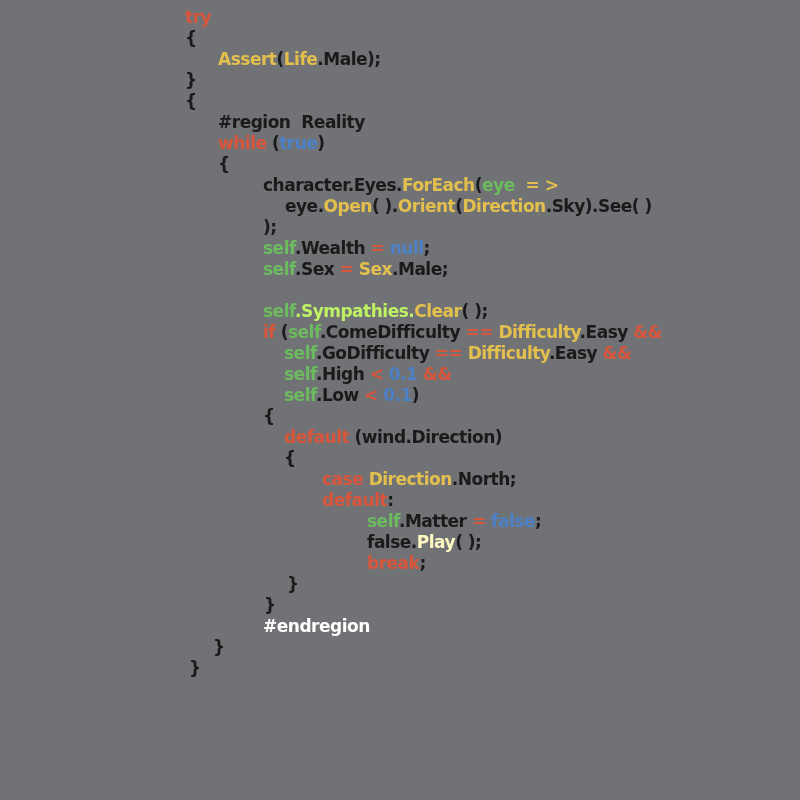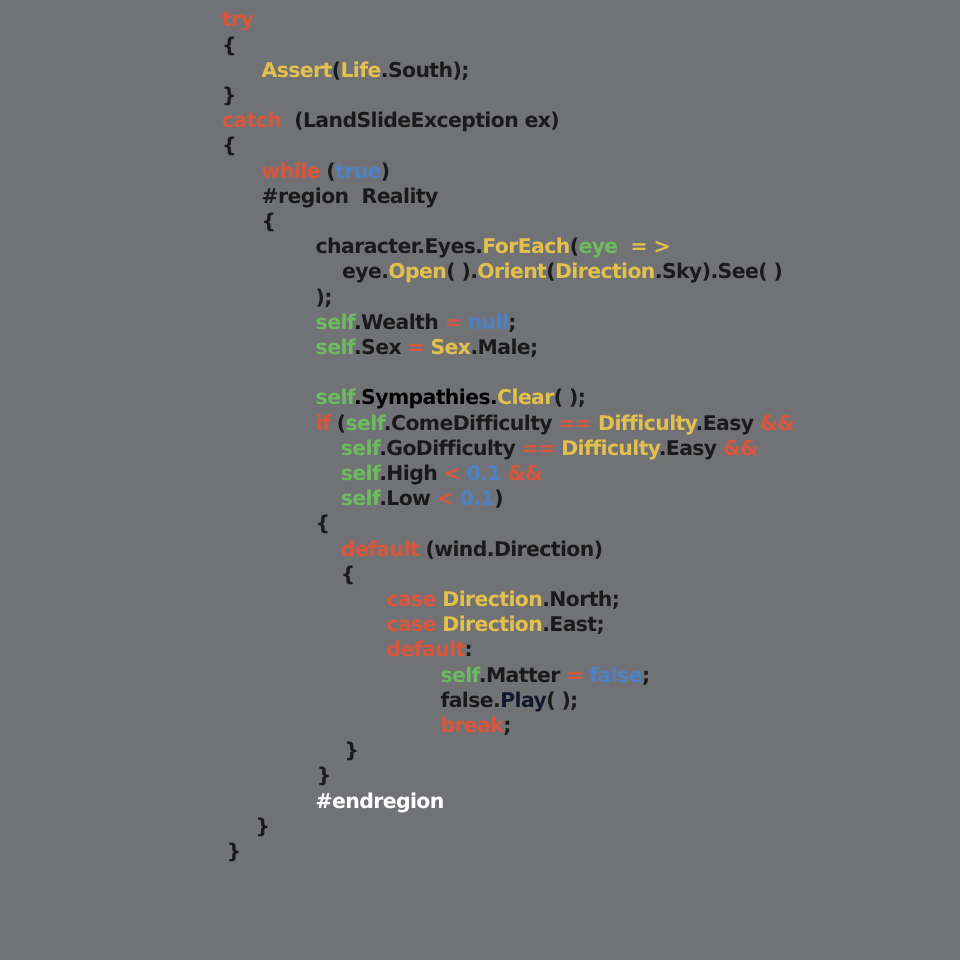--- a/index.html
+++ b/index.html
@@ -31,45 +31,43 @@
   .code-token {
     white-space: pre;
   }
 </style>
 </head>
 <body style="background: rgb(113, 114, 117);">
 
 <div id="code-container">
     <div class="code-line" style="margin-left: 185px;"><span class="code-token" style="color: rgb(216, 86, 60);">try</span></div>
     <div class="code-line" style="margin-left: 185px;"><span class="code-token" style="color: rgb(26, 26, 26);">{</span></div>
-    <div class="code-line" style="margin-left: 218px;"><span class="code-token" style="color: rgb(227, 192, 77);">Assert</span><span class="code-token" style="color: rgb(26, 26, 26);">(</span><span class="code-token" style="color: rgb(227, 192, 77);">Life</span><span class="code-token" style="color: rgb(26, 26, 26);">.South);</span></div>
+    <div class="code-line" style="margin-left: 218px;"><span class="code-token" style="color: rgb(227, 192, 77);">Assert</span><span class="code-token" style="color: rgb(26, 26, 26);">(</span><span class="code-token" style="color: rgb(227, 192, 77);">Life</span><span class="code-token" style="color: rgb(26, 26, 26);">.Male);</span></div>
     <div class="code-line" style="margin-left: 185px;"><span class="code-token" style="color: rgb(26, 26, 26);">}</span></div>
-    <div class="code-line" style="margin-left: 185px;"><span class="code-token" style="color: rgb(216, 86, 60);">catch</span><span class="code-token" style="color: rgb(26, 26, 26);">  (LandSlideException ex)</span></div>
     <div class="code-line" style="margin-left: 185px;"><span class="code-token" style="color: rgb(26, 26, 26);">{</span></div>
+    <div class="code-line" style="margin-left: 218px;"><span class="code-token" style="color: rgb(26, 26, 26);">#region  Reality</span></div>
     <div class="code-line" style="margin-left: 218px;"><span class="code-token" style="color: rgb(216, 86, 60);">while</span><span class="code-token" style="color: rgb(26, 26, 26);"> (</span><span class="code-token" style="color: rgb(77, 128, 196);">true</span><span class="code-token" style="color: rgb(26, 26, 26);">)</span></div>
-    <div class="code-line" style="margin-left: 218px;"><span class="code-token" style="color: rgb(26, 26, 26);">#region  Reality</span></div>
     <div class="code-line" style="margin-left: 218px;"><span class="code-token" style="color: rgb(26, 26, 26);">{</span></div>
     <div class="code-line" style="margin-left: 263px;"><span class="code-token" style="color: rgb(26, 26, 26);">character.Eyes.</span><span class="code-token" style="color: rgb(227, 192, 77);">ForEach</span><span class="code-token" style="color: rgb(26, 26, 26);">(</span><span class="code-token" style="color: rgb(108, 187, 95);">eye</span><span class="code-token" style="color: rgb(26, 26, 26);">  </span><span class="code-token" style="color: rgb(227, 192, 77);">= &gt;</span></div>
     <div class="code-line" style="margin-left: 285px;"><span class="code-token" style="color: rgb(26, 26, 26);">eye.</span><span class="code-token" style="color: rgb(227, 192, 77);">Open</span><span class="code-token" style="color: rgb(26, 26, 26);">( ).</span><span class="code-token" style="color: rgb(227, 192, 77);">Orient</span><span class="code-token" style="color: rgb(26, 26, 26);">(</span><span class="code-token" style="color: rgb(227, 192, 77);">Direction</span><span class="code-token" style="color: rgb(26, 26, 26);">.Sky).See( )</span></div>
     <div class="code-line" style="margin-left: 263px;"><span class="code-token" style="color: rgb(26, 26, 26);">);</span></div>
     <div class="code-line" style="margin-left: 263px;"><span class="code-token" style="color: rgb(108, 187, 95);">self</span><span class="code-token" style="color: rgb(26, 26, 26);">.Wealth </span><span class="code-token" style="color: rgb(216, 86, 60);">=</span><span class="code-token" style="color: rgb(26, 26, 26);"> </span><span class="code-token" style="color: rgb(77, 128, 196);">null</span><span class="code-token" style="color: rgb(26, 26, 26);">;</span></div>
     <div class="code-line" style="margin-left: 263px;"><span class="code-token" style="color: rgb(108, 187, 95);">self</span><span class="code-token" style="color: rgb(26, 26, 26);">.Sex </span><span class="code-token" style="color: rgb(216, 86, 60);">=</span><span class="code-token" style="color: rgb(26, 26, 26);"> </span><span class="code-token" style="color: rgb(227, 192, 77);">Sex</span><span class="code-token" style="color: rgb(26, 26, 26);">.Male;</span></div>
     <div class="code-line" style="margin-left: 263px;"></div>
-    <div class="code-line" style="margin-left: 263px;"><span class="code-token" style="color: rgb(108, 187, 95);">self</span><span class="code-token" style="color: #000000;">.Sympathies.</span><span class="code-token" style="color: rgb(227, 192, 77); text-align: center;">Clear</span><span class="code-token" style="color: rgb(26, 26, 26);">( );</span></div>
+    <div class="code-line" style="margin-left: 263px;"><span class="code-token" style="color: rgb(108, 187, 95);">self</span><span class="code-token" style="color: #bef264;">.Sympathies.</span><span class="code-token" style="color: rgb(227, 192, 77); text-align: center;">Clear</span><span class="code-token" style="color: rgb(26, 26, 26);">( );</span></div>
     <div class="code-line" style="margin-left: 263px;"><span class="code-token" style="color: rgb(216, 86, 60);">if</span><span class="code-token" style="color: rgb(26, 26, 26);"> (</span><span class="code-token" style="color: rgb(108, 187, 95);">self</span><span class="code-token" style="color: rgb(26, 26, 26);">.ComeDifficulty </span><span class="code-token" style="color: rgb(216, 86, 60);">==</span><span class="code-token" style="color: rgb(26, 26, 26);"> </span><span class="code-token" style="color: rgb(227, 192, 77);">Difficulty</span><span class="code-token" style="color: rgb(26, 26, 26);">.Easy </span><span class="code-token" style="color: rgb(216, 86, 60);">&amp;&amp;</span></div>
     <div class="code-line" style="margin-left: 284px;"><span class="code-token" style="color: rgb(108, 187, 95);">self</span><span class="code-token" style="color: rgb(26, 26, 26);">.GoDifficulty </span><span class="code-token" style="color: rgb(216, 86, 60);">==</span><span class="code-token" style="color: rgb(26, 26, 26);"> </span><span class="code-token" style="color: rgb(227, 192, 77);">Difficulty</span><span class="code-token" style="color: rgb(26, 26, 26);">.Easy </span><span class="code-token" style="color: rgb(216, 86, 60);">&amp;&amp;</span></div>
     <div class="code-line" style="margin-left: 284px;"><span class="code-token" style="color: rgb(108, 187, 95);">self</span><span class="code-token" style="color: rgb(26, 26, 26);">.High </span><span class="code-token" style="color: rgb(216, 86, 60);">&lt;</span><span class="code-token" style="color: rgb(26, 26, 26);"> </span><span class="code-token" style="color: rgb(77, 128, 196);">0.1</span><span class="code-token" style="color: rgb(26, 26, 26);"> </span><span class="code-token" style="color: rgb(216, 86, 60);">&amp;&amp;</span></div>
     <div class="code-line" style="margin-left: 284px;"><span class="code-token" style="color: rgb(108, 187, 95);">self</span><span class="code-token" style="color: rgb(26, 26, 26);">.Low </span><span class="code-token" style="color: rgb(216, 86, 60);">&lt;</span><span class="code-token" style="color: rgb(26, 26, 26);"> </span><span class="code-token" style="color: rgb(77, 128, 196);">0.1</span><span class="code-token" style="color: rgb(26, 26, 26);">)</span></div>
     <div class="code-line" style="margin-left: 263px;"><span class="code-token" style="color: rgb(26, 26, 26);">{</span></div>
     <div class="code-line" style="margin-left: 284px;"><span class="code-token" style="color: rgb(216, 86, 60);">default</span><span class="code-token" style="color: rgb(26, 26, 26);"> (wind.Direction)</span></div>
     <div class="code-line" style="margin-left: 284px;"><span class="code-token" style="color: rgb(26, 26, 26);">{</span></div>
     <div class="code-line" style="margin-left: 322px;"><span class="code-token" style="color: rgb(216, 86, 60);">case</span><span class="code-token" style="color: rgb(26, 26, 26);"> </span><span class="code-token" style="color: rgb(227, 192, 77);">Direction</span><span class="code-token" style="color: rgb(26, 26, 26);">.North;</span></div>
-    <div class="code-line" style="margin-left: 322px;"><span class="code-token" style="color: rgb(216, 86, 60);">case</span><span class="code-token" style="color: rgb(26, 26, 26);"> </span><span class="code-token" style="color: rgb(227, 192, 77);">Direction</span><span class="code-token" style="color: rgb(26, 26, 26);">.East;</span></div>
     <div class="code-line" style="margin-left: 322px;"><span class="code-token" style="color: rgb(216, 86, 60);">default</span><span class="code-token" style="color: rgb(26, 26, 26);">:</span></div>
     <div class="code-line" style="margin-left: 367px;"><span class="code-token" style="color: rgb(108, 187, 95);">self</span><span class="code-token" style="color: rgb(26, 26, 26);">.Matter </span><span class="code-token" style="color: rgb(216, 86, 60);">=</span><span class="code-token" style="color: rgb(26, 26, 26);"> </span><span class="code-token" style="color: rgb(77, 128, 196);">false</span><span class="code-token" style="color: rgb(26, 26, 26);">;</span></div>
-    <div class="code-line" style="margin-left: 367px;"><span class="code-token" style="color: rgb(26, 26, 26);">false.</span><span class="code-token" style="color: #0f172a; margin-top: 28px;">Play</span><span class="code-token" style="color: rgb(26, 26, 26);">( );</span></div>
+    <div class="code-line" style="margin-left: 367px;"><span class="code-token" style="color: rgb(26, 26, 26);">false.</span><span class="code-token" style="color: #fef9c3; margin-top: 28px;">Play</span><span class="code-token" style="color: rgb(26, 26, 26);">( );</span></div>
     <div class="code-line" style="margin-left: 367px;"><span class="code-token" style="color: rgb(216, 86, 60);">break</span><span class="code-token" style="color: rgb(26, 26, 26);">;</span></div>
     <div class="code-line" style="margin-left: 287px;"><span class="code-token" style="color: rgb(26, 26, 26);">}</span></div>
     <div class="code-line" style="margin-left: 264px;"><span class="code-token" style="color: rgb(26, 26, 26);">}</span></div>
     <div class="code-line" style="margin-left: 263px;"><span class="code-token" style="color: #ffffff;">#endregion</span></div>
     <div class="code-line" style="margin-left: 213px;"><span class="code-token" style="color: rgb(26, 26, 26);">}</span></div>
     <div class="code-line" style="margin-left: 189px;"><span class="code-token" style="color: rgb(26, 26, 26);">}</span></div>
   </div>
 
 </body></html>

